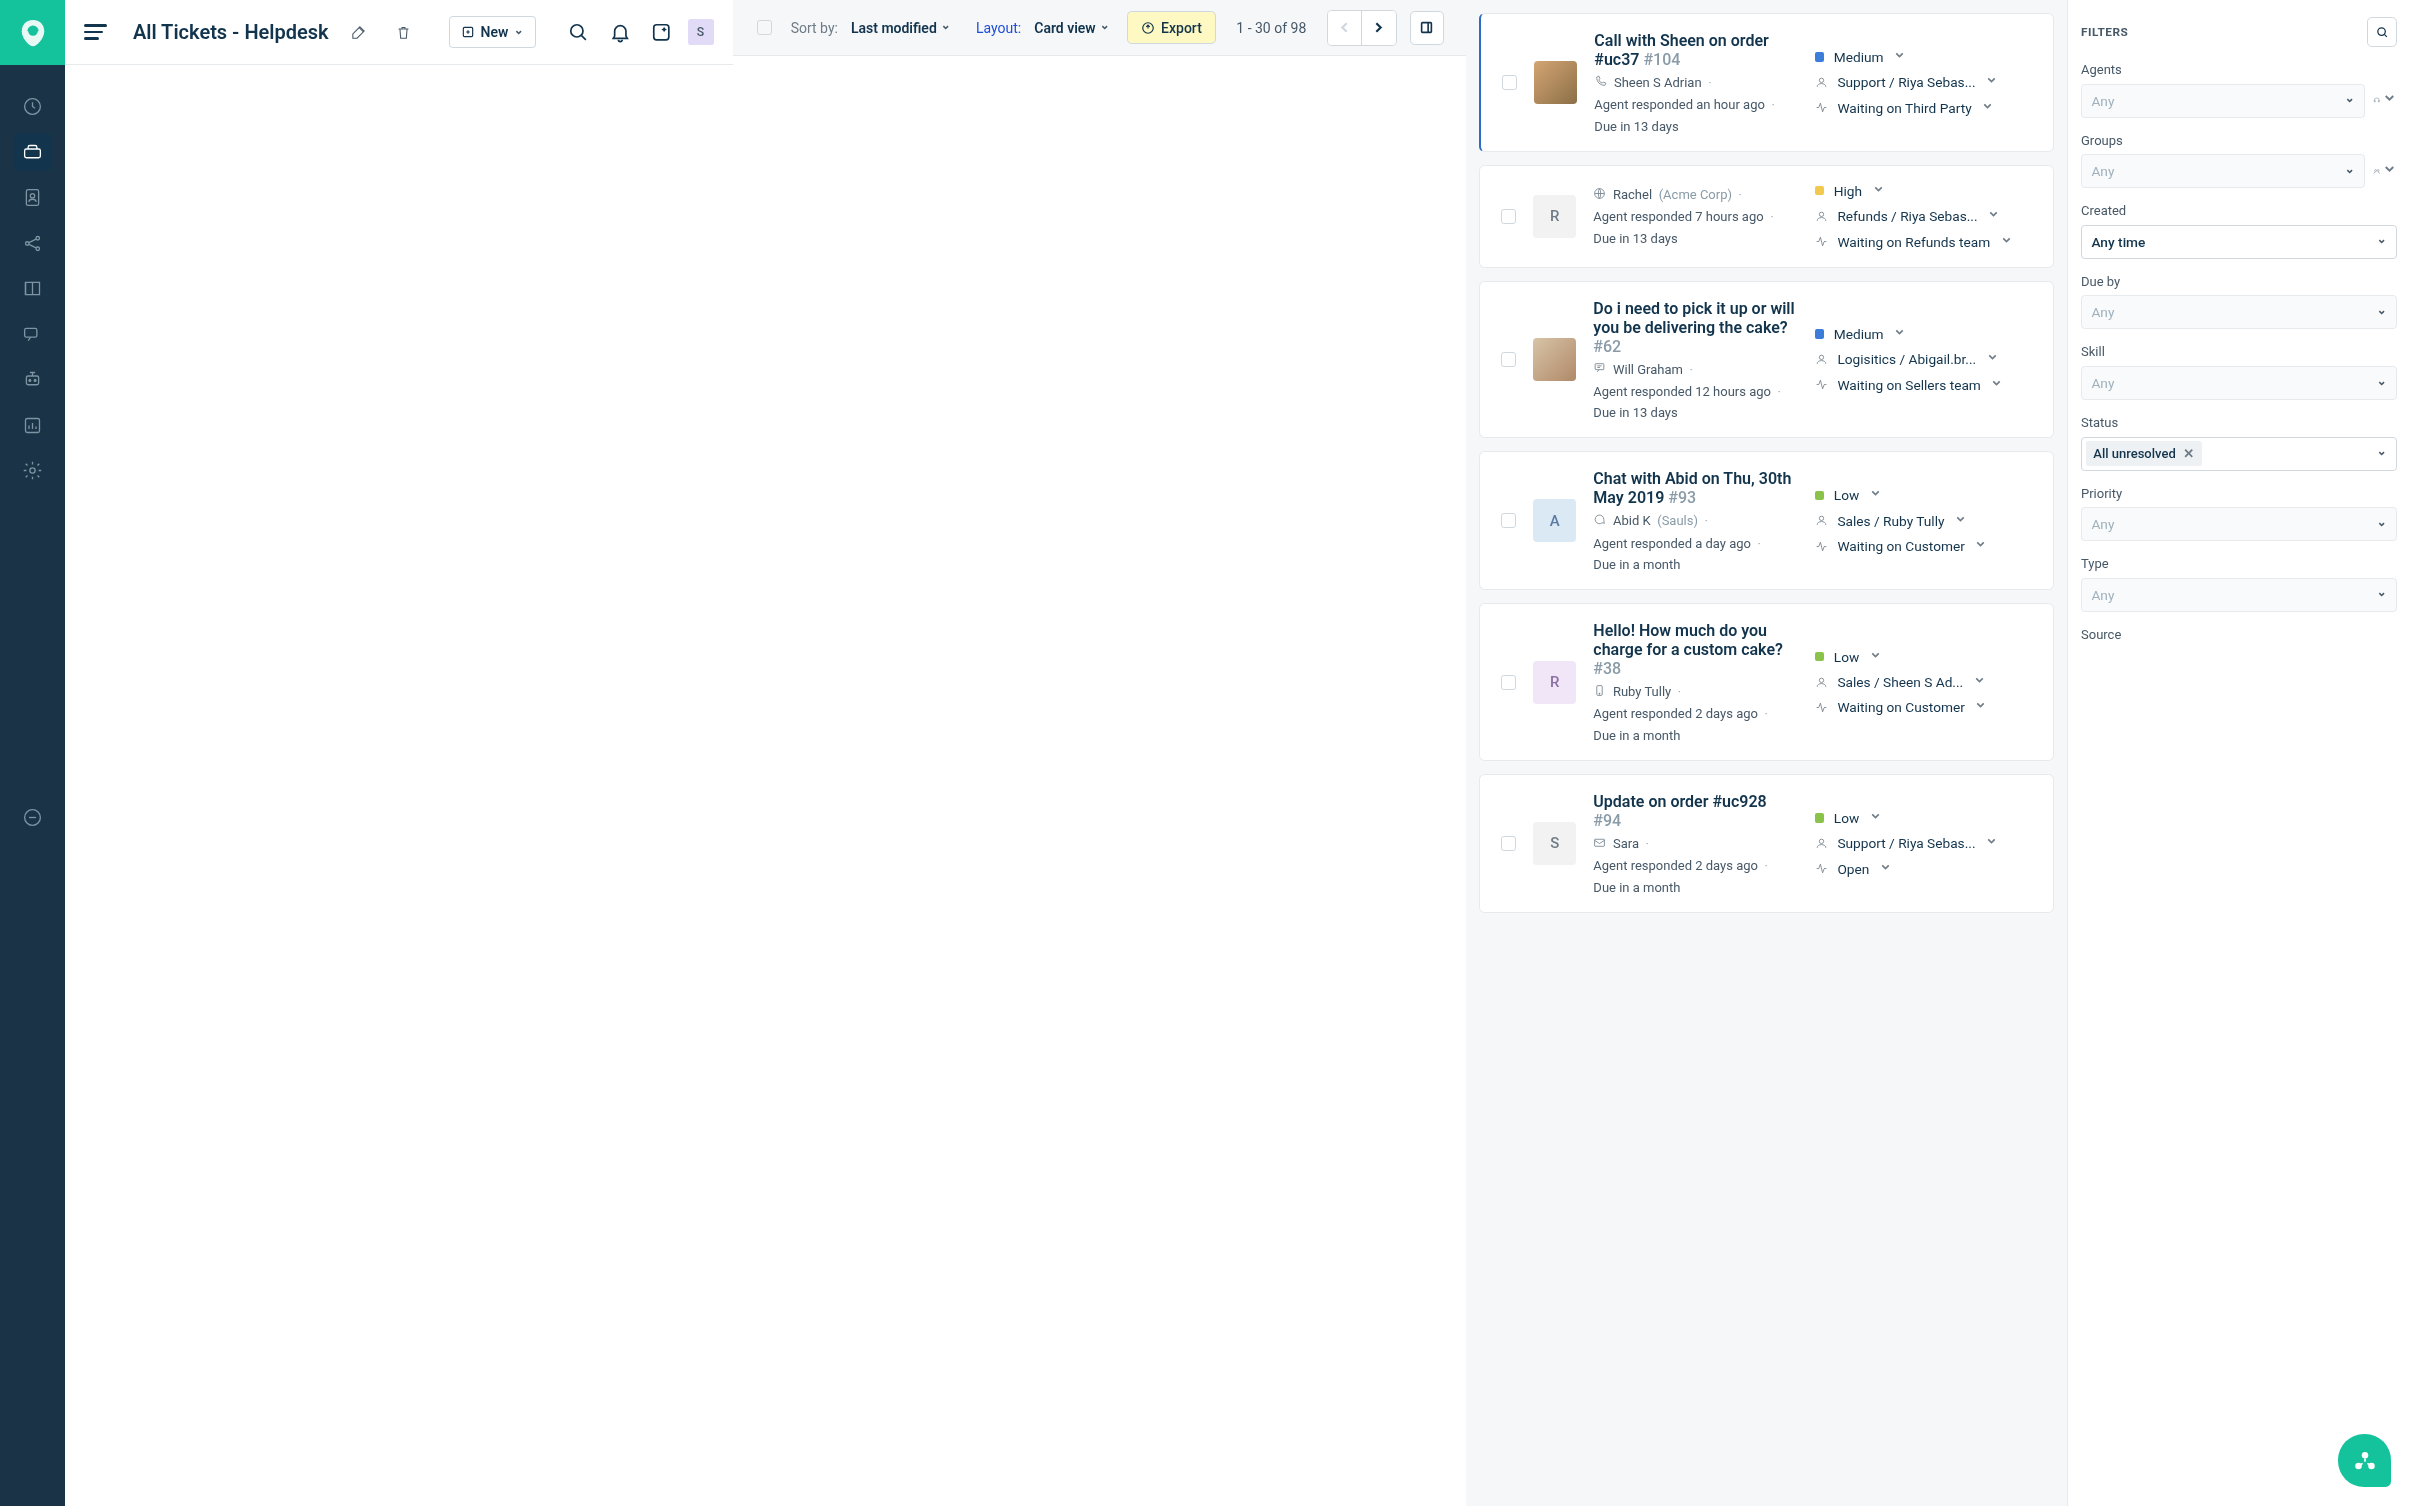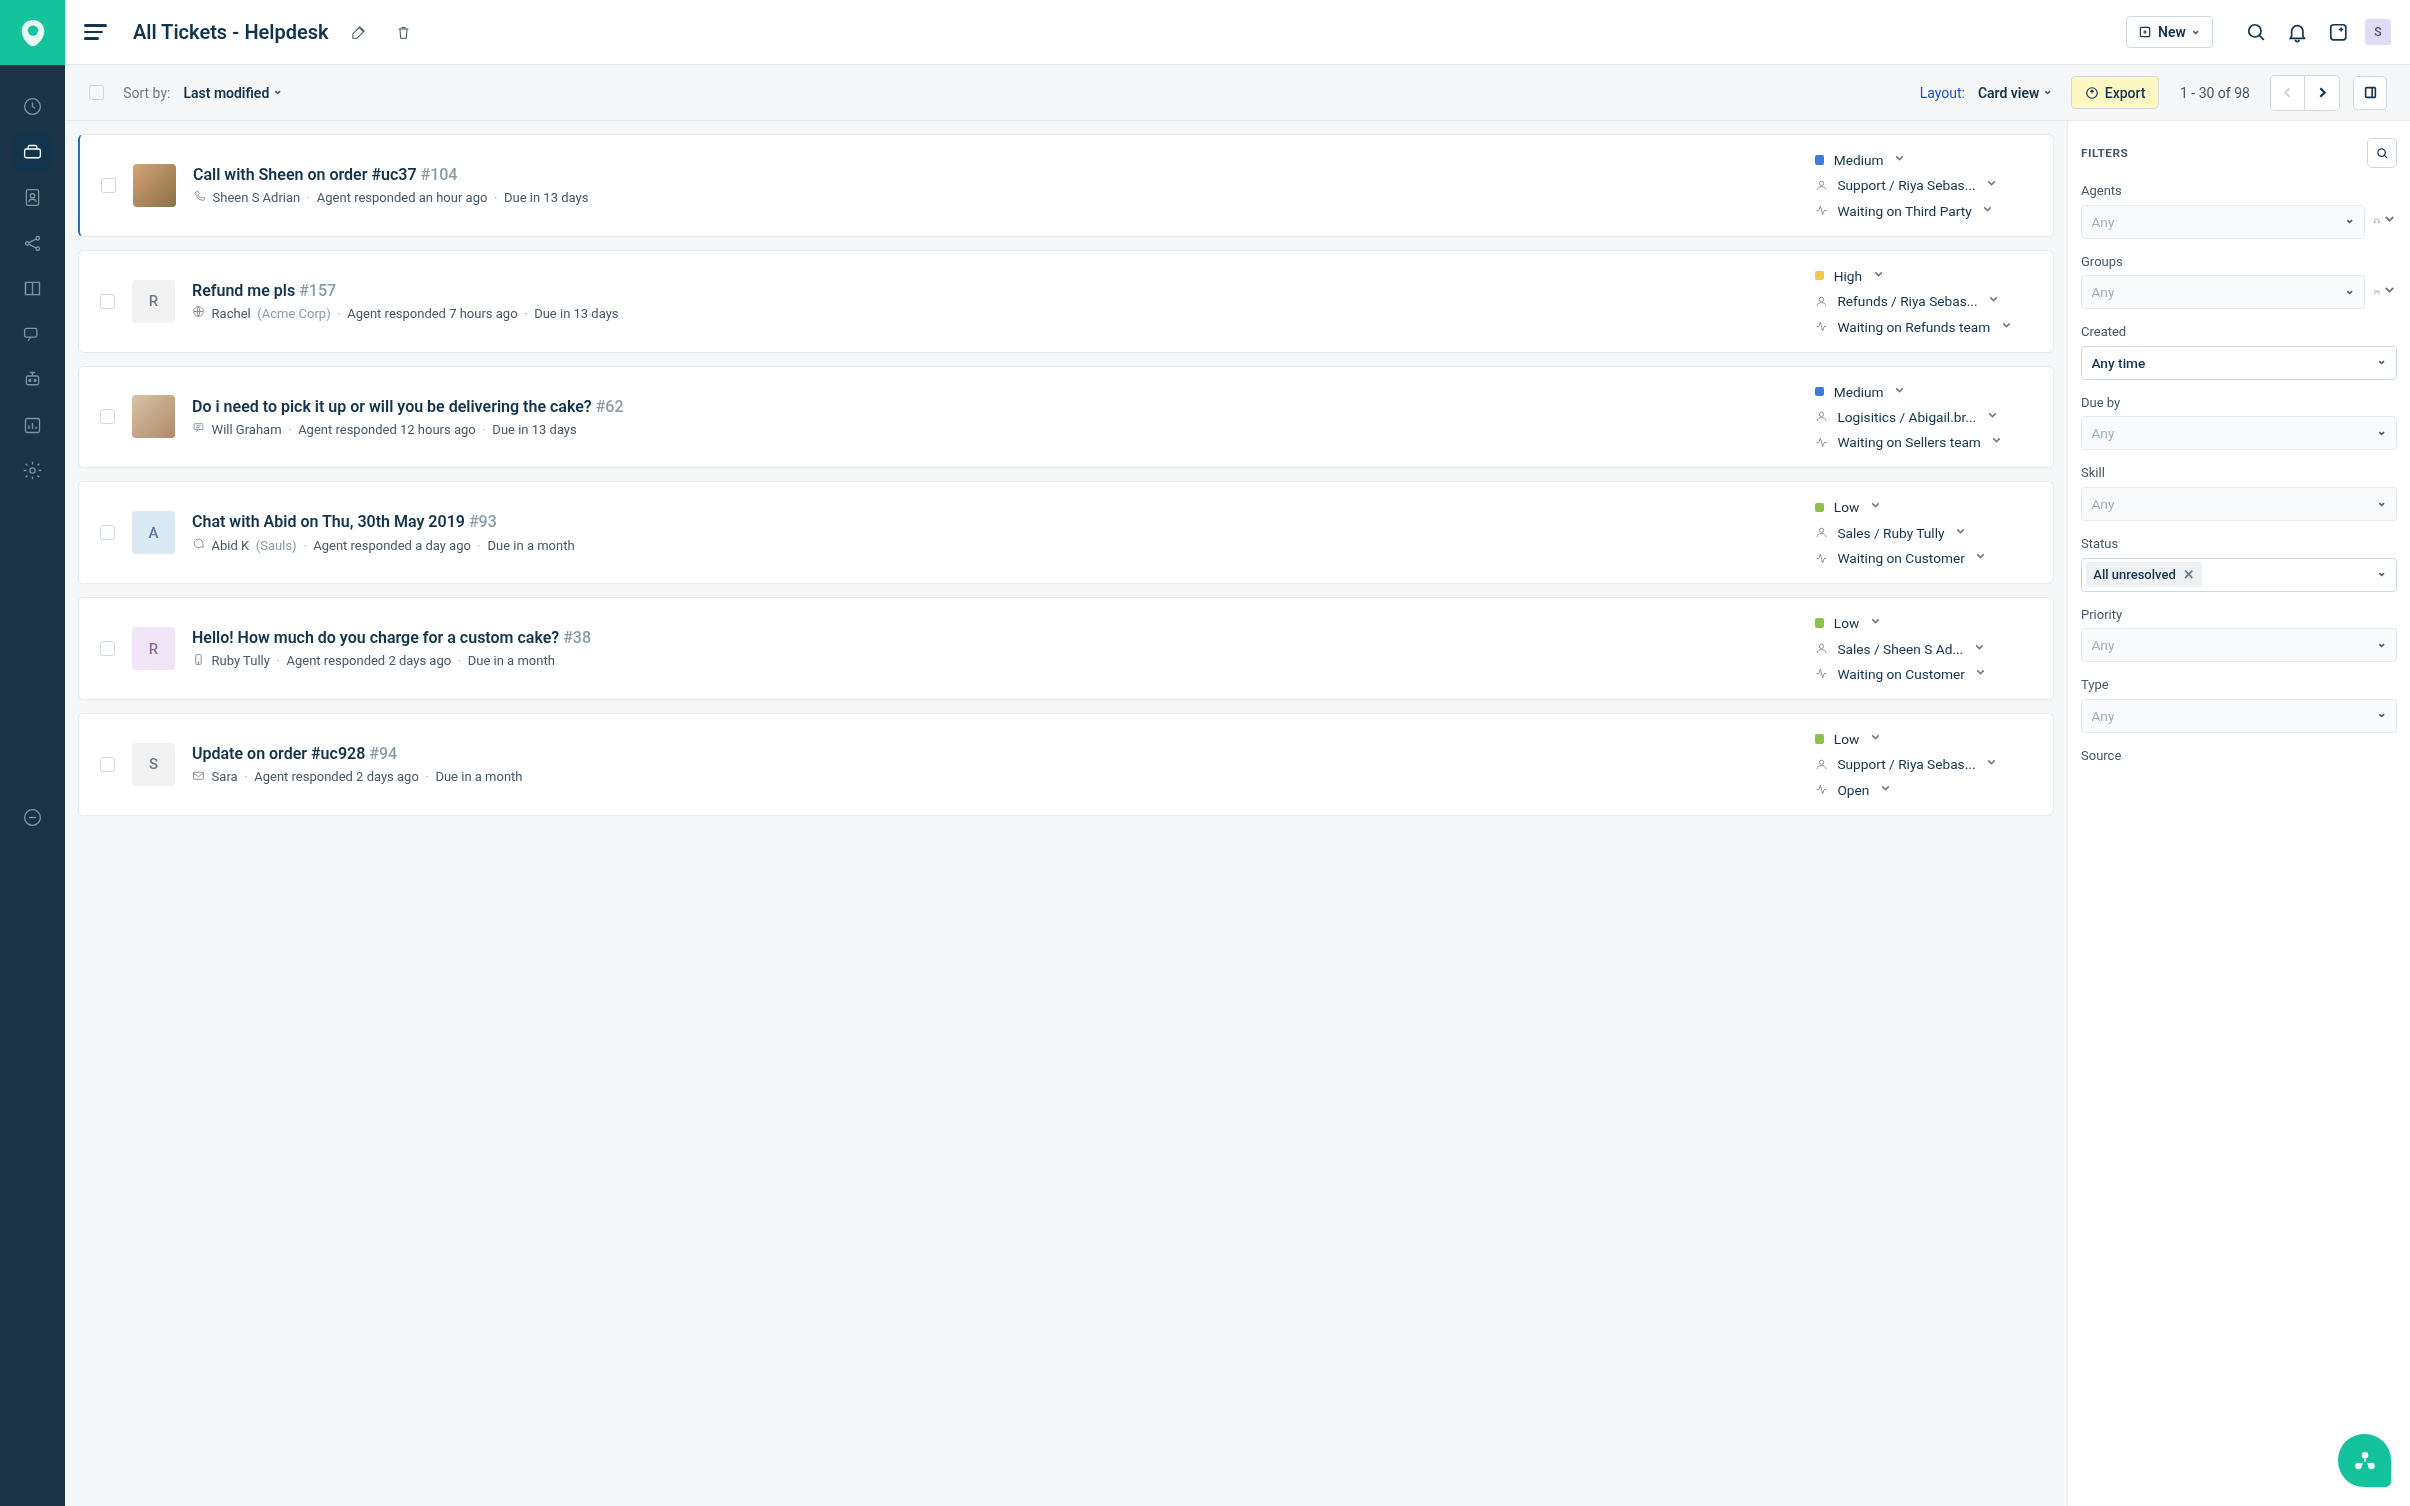--- a/index.html
+++ b/index.html
@@ -9,21 +9,21 @@
 .sidebar { width: 65px; background: #1b3346; display: flex; flex-direction: column; align-items: center; }
 .sidebar-logo { width: 65px; height: 65px; background: #14c29c; display: flex; align-items: center; justify-content: center; }
 .sidebar-logo svg { width: 30px; height: 30px; }
 .sidebar-nav { display: flex; flex-direction: column; gap: 7.5px; padding-top: 22.6px; flex: 1; }
 .nav-item { width: 38px; height: 38px; display: flex; align-items: center; justify-content: center; border-radius: 5.6px; cursor: pointer; }
 .nav-item.active { background: #12344d; }
 .nav-item svg { width: 21px; height: 21px; stroke: #7e94a3; fill: none; stroke-width: 1.5; }
 .nav-item.active svg { stroke: #fff; }
 
 
-.main { flex: 1; display: flex; flex-direction: column; overflow: hidden; }
+.main { flex: 1; display: flex; flex-direction: row; overflow: hidden; }
 
 
 .header { height: 65px; display: flex; align-items: center; padding: 0 19px; border-bottom: 0.9px solid #e6eaed; gap: 15px; }
 .hamburger { display: flex; flex-direction: column; gap: 3.8px; cursor: pointer; width: 22.6px; }
 .hamburger span { height: 2.8px; background: #12344d; border-radius: 1.9px; }
 .hamburger span:nth-child(1){width:22.6px} .hamburger span:nth-child(2){width:19px} .hamburger span:nth-child(3){width:15px}
 .page-title { font-size: 20px; font-weight: 600; margin-left: 11.3px; }
 .header-icon-btn { width: 30px; height: 30px; display: flex; align-items: center; justify-content: center; cursor: pointer; }
 .header-icon-btn svg { width: 17px; height: 17px; stroke: #475867; fill: none; stroke-width: 1.5; }
 .header-spacer { flex: 1; }
@@ -329,21 +329,20 @@
               <span class="chevron-down"><svg viewBox="0 0 12 12">
                   <path d="M3 4l3 3 3-3"></path>
                 </svg></span>
             </div>
     </div>
         </div>
         <div class="ticket-card">
     <div class="chk"></div>
     <div class="ticket-avatar letter-r">R</div>
     <div class="ticket-body">
-      <div class="ticket-title">Refund me pls <span class="tid">#157</span></div>
       <div class="ticket-meta">
         <span><svg viewBox="0 0 24 24">
                   <circle cx="12" cy="12" r="9"></circle>
                   <path d="M3 12h18M12 3c3 3 3 15 0 18M12 3c-3 3-3 15 0 18"></path>
                 </svg></span>
         <span>Rachel</span> 
               <span class="company">(Acme Corp)</span> 
               <span class="sep">·</span>
         <span>Agent responded 7 hours ago</span>
         <span class="sep">·</span>

